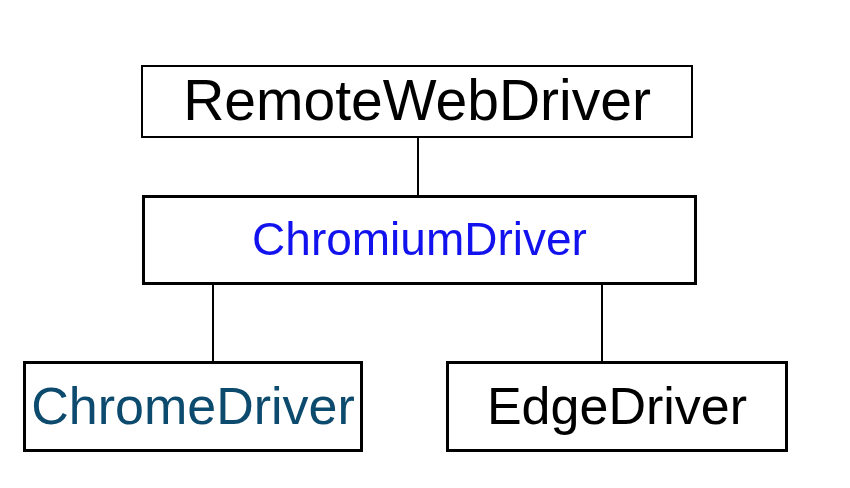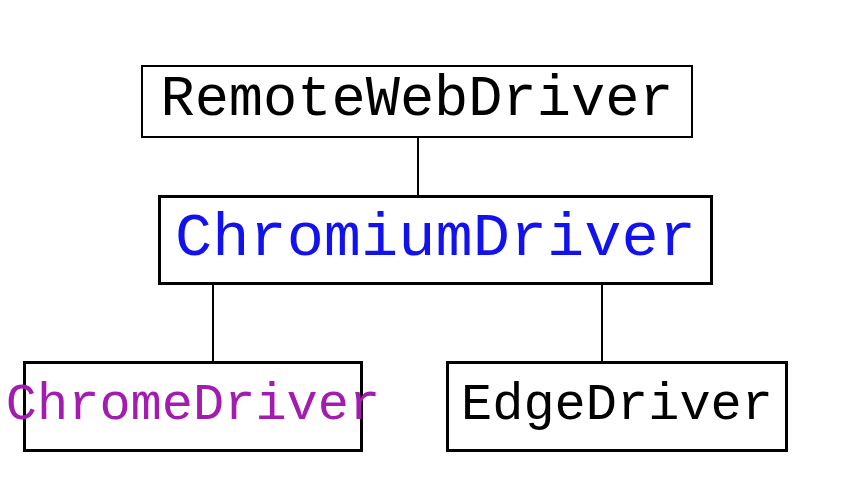--- a/index.html
+++ b/index.html
@@ -6,21 +6,21 @@
     margin: 0;
     padding: 0;
     background: #ffffff;
   }
   .canvas {
     position: relative;
     width: 850px;
     height: 488px;
     background: #ffffff;
     overflow: hidden;
-    font-family: Liberation Mono, monospace;
+    font-family: Liberation Sans, sans-serif;
     border-radius: 30px;
   }
   .node {
     position: absolute;
     box-sizing: border-box;
     background: #ffffff;
     border-style: solid;
     border-color: #000000;
     display: flex;
     align-items: center;
@@ -32,23 +32,23 @@
     color: #000000;
     display: block;
     transform: translateY(-1px);
   }
   #node-remote {
     left: 141px; top: 65px; width: 552px; height: 73px;
     border-width: 2px;
     font-size: 57px;
   }
   #node-chromium {
-    left: 158px; top: 195px; width: 555px; height: 90px;
+    left: 142px; top: 195px; width: 555px; height: 90px;
     border-width: 3px;
-    font-size: 62px;
+    font-size: 46px;
   }
   #node-chrome {
     left: 23px; top: 361px; width: 340px; height: 91px;
     border-width: 3px;
     font-size: 52px;
   }
   #node-edge {
     left: 446px; top: 361px; width: 342px; height: 91px;
     border-width: 3px;
     font-size: 52px;
@@ -82,20 +82,20 @@
 
   <div class="node" id="node-chromium">
     <span class="node-label" style="color: rgb(18, 18, 238);">ChromiumDriver</span>
   </div>
 
   <div class="connector" id="edge-chromium-chrome"></div>
 
   <div class="connector" id="edge-chromium-edge"></div>
 
   <div class="node" id="node-chrome">
-    <span class="node-label" style="color: #a21caf;">ChromeDriver</span>
+    <span class="node-label" style="color: #0c4a6e;">ChromeDriver</span>
   </div>
 
   <div class="node" id="node-edge">
     <span class="node-label" style="color: rgb(0, 0, 0);">EdgeDriver</span>
   </div>
 
 </div>
 
 </body></html>

